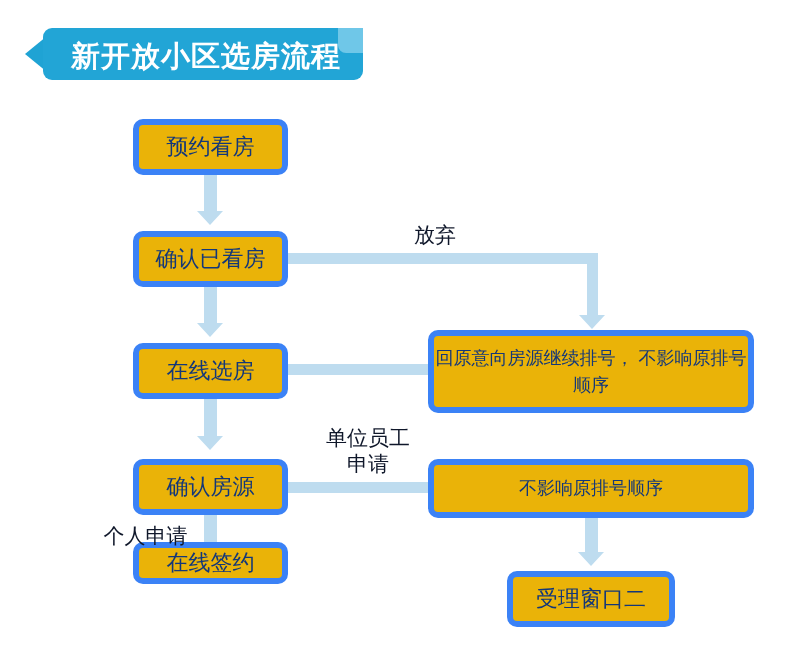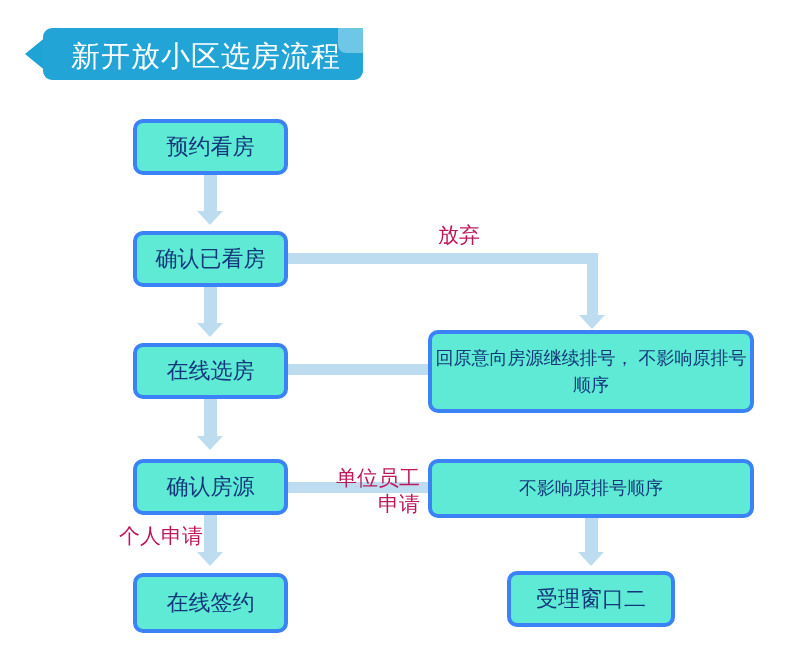--- a/index.html
+++ b/index.html
@@ -52,32 +52,32 @@
     width: 25px;
     height: 25px;
     background: #6fc7e8;
     border-radius: 0 0 0 8px;
   }
   .banner-text {
     position: absolute;
     left: 46px;
     top: 9px;
     font-size: 29px;
-    font-weight: normal;
+    font-weight: bold;
     color: #ffffff;
     letter-spacing: 1px;
     white-space: nowrap;
   }
 
   
   .node {
     position: absolute;
     box-sizing: border-box;
-    background: #5eead4;
-    border: 4px solid #3b82f6;
+    background: #eab308;
+    border: 6px solid #3b82f6;
     border-radius: 10px;
     color: #13377a;
     display: flex;
     align-items: center;
     justify-content: center;
     text-align: center;
     line-height: 1.45;
     font-size: 22px;
   }
   .node.wide { font-size: 18px; }
@@ -96,24 +96,24 @@
     width: 0;
     height: 0;
     border-left: 13px solid transparent;
     border-right: 13px solid transparent;
     border-top: 14px solid #bedcef;
   }
 
   
   .edge-label {
     position: absolute;
-    color: #be185d;
+    color: #0f172a;
     font-size: 21px;
     line-height: 1.22;
-    text-align: right;
+    text-align: center;
     white-space: pre-line;
   }
 </style>
 </head>
 <body>
 
 <div id="canvas">
 
   <div class="banner">
     <div class="banner-tail"></div>
@@ -146,29 +146,29 @@
   <div class="arrow-down" style="left:578px; top:552px;"></div>
 
   <div class="node" style="left:133px; top:119px; width:155px; height:56px;">预约看房</div>
 
   <div class="node" style="left:133px; top:343px; width:155px; height:56px;">在线选房</div>
 
   <div class="node" style="left:133px; top:231px; width:155px; height:56px;">确认已看房</div>
 
   <div class="node" style="left:133px; top:459px; width:155px; height:56px;">确认房源</div>
 
-  <div class="node" style="left:133px; top:573px; width:155px; height:60px;">在线签约</div>
+  <div class="node" style="left:133px; top:542px; width:155px; height:42px;">在线签约</div>
 
   <div class="node wide" style="left:428px; top:330px; width:326px; height:83px;">回原意向房源继续排号，
 不影响原排号顺序</div>
 
   <div class="node wide" style="left:428px; top:459px; width:326px; height:59px;">不影响原排号顺序</div>
 
   <div class="node" style="left:507px; top:571px; width:168px; height:56px;text-align:right;">受理窗口二</div>
 
   <div class="edge-label" style="left:390px; top:222px; width:90px;">放弃</div>
 
-  <div class="edge-label" style="left:300px; top:425px; width:120px;margin-top:40px;">单位员工
+  <div class="edge-label" style="left:308px; top:425px; width:120px;">单位员工
 申请</div>
 
   <div class="edge-label" style="left:88px; top:523px; width:115px;">个人申请</div>
 
 </div>
 
 </body></html>

